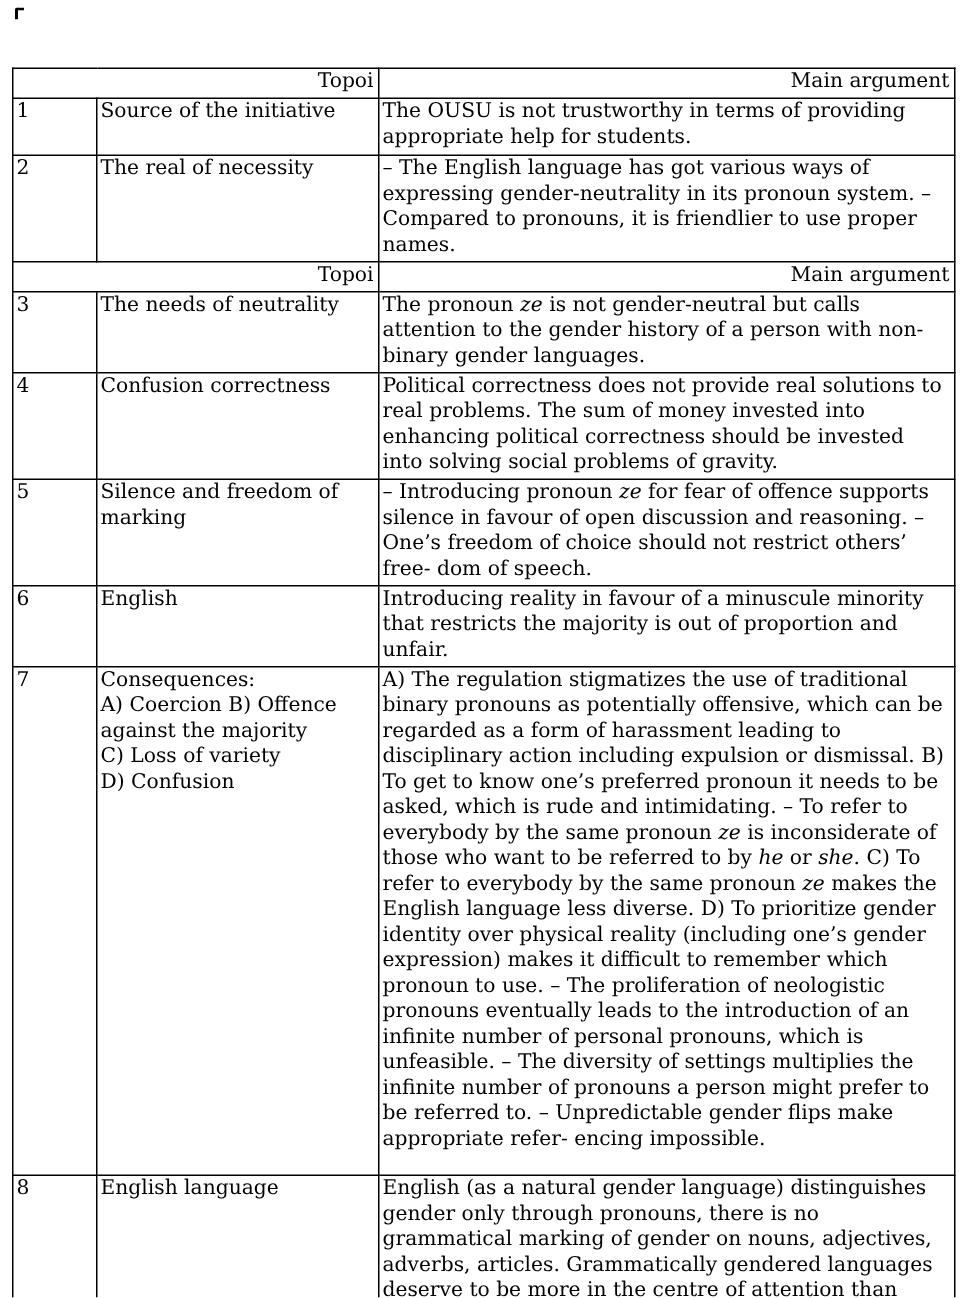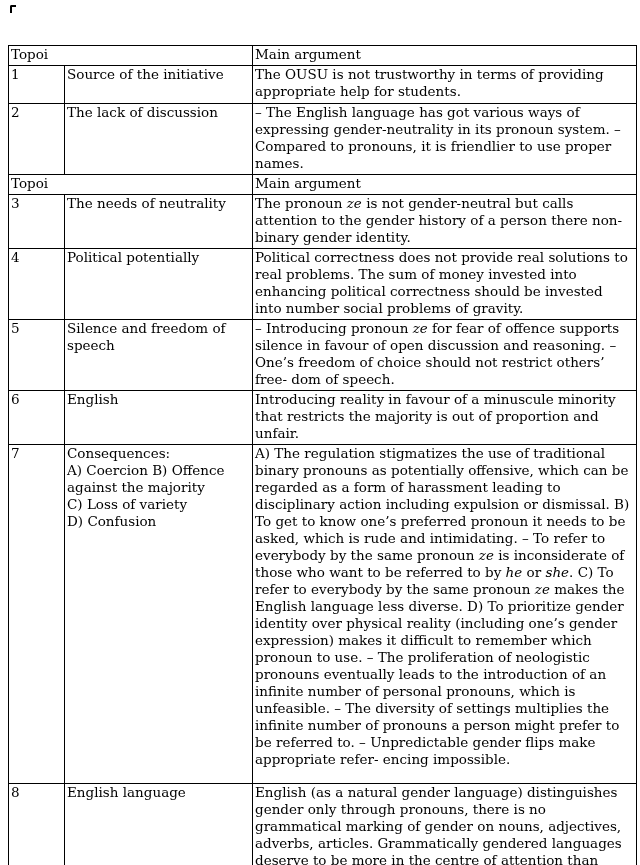--- a/index.html
+++ b/index.html
@@ -37,21 +37,21 @@
   col.c1 { width: 56px; }
   col.c2 { width: 188px; }
   col.c3 { width: 384px; }
   td {
     border: 1px solid #000000;
     vertical-align: top;
     padding: 0 3px 2px 2px;
     font-size: 13.5px;
     line-height: 17px;
   }
-  tr.hdr td { height: 18px; }
+  tr.hdr td { height: 18px; text-align: right; }
   tr.r1 td { height: 38px; }
   tr.r2 td { height: 71px; }
   tr.r3 td { height: 54px; }
   tr.r4 td { height: 71px; }
   tr.r5 td { height: 68px; }
   tr.r6 td { height: 53px; }
   tr.r7 td { height: 339px; }
   tr.r8 td { height: 84px; }
   td.topoi { white-space: pre-line; margin-left: 27px; }
   .it { font-style: italic; }
@@ -78,44 +78,44 @@
         </tr>
 
         <tr class="r1">
           <td class="num">1</td>
           <td class="topoi">Source of the initiative</td>
           <td class="arg"><span>The OUSU is not trustworthy in terms of providing appropriate help for students.</span></td>
         </tr>
 
         <tr class="r2">
           <td class="num">2</td>
-          <td class="topoi">The lack of discussion</td>
+          <td class="topoi">The real of necessity</td>
           <td class="arg"><span>–  The English language has got various ways of expressing gender-neutrality in its pronoun system. –   Compared to pronouns, it is friendlier to use proper names.</span></td>
         </tr>
 
         <tr class="hdr">
           <td colspan="2">Topoi</td>
           <td>Main argument</td>
         </tr>
 
         <tr class="r3">
           <td class="num">3</td>
           <td class="topoi">The needs of neutrality</td>
-          <td class="arg"><span>The pronoun </span><span class="it">ze</span><span> is not gender-neutral but calls attention to the gender history of a person there non-binary gender identity.</span></td>
+          <td class="arg"><span>The pronoun </span><span class="it">ze</span><span> is not gender-neutral but calls attention to the gender history of a person with non-binary gender languages.</span></td>
         </tr>
 
         <tr class="r4">
           <td class="num">4</td>
-          <td class="topoi">Political potentially</td>
-          <td class="arg"><span>Political correctness does not provide real solutions to real problems. The sum of money invested into enhancing political correctness should be invested into number social problems of gravity.</span></td>
+          <td class="topoi">Confusion correctness</td>
+          <td class="arg"><span>Political correctness does not provide real solutions to real problems. The sum of money invested into enhancing political correctness should be invested into solving social problems of gravity.</span></td>
         </tr>
 
         <tr class="r5">
           <td class="num">5</td>
-          <td class="topoi">Silence and freedom of speech</td>
+          <td class="topoi">Silence and freedom of marking</td>
           <td class="arg"><span>–  Introducing pronoun </span><span class="it">ze</span><span> for fear of offence supports silence in favour of open discussion and reasoning. –  One’s freedom of choice should not restrict others’ free- dom of speech.</span></td>
         </tr>
 
         <tr class="r6">
           <td class="num">6</td>
           <td class="topoi">English</td>
           <td class="arg"><span>Introducing reality in favour of a minuscule minority that restricts the majority is out of proportion and unfair.</span></td>
         </tr>
 
         <tr class="r7">

